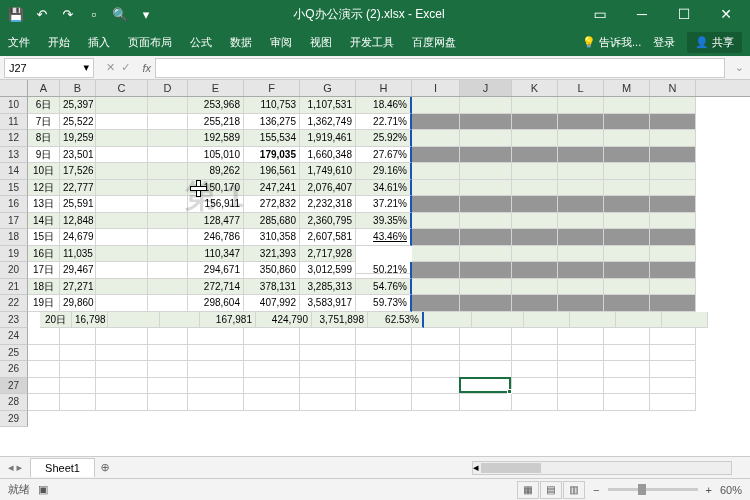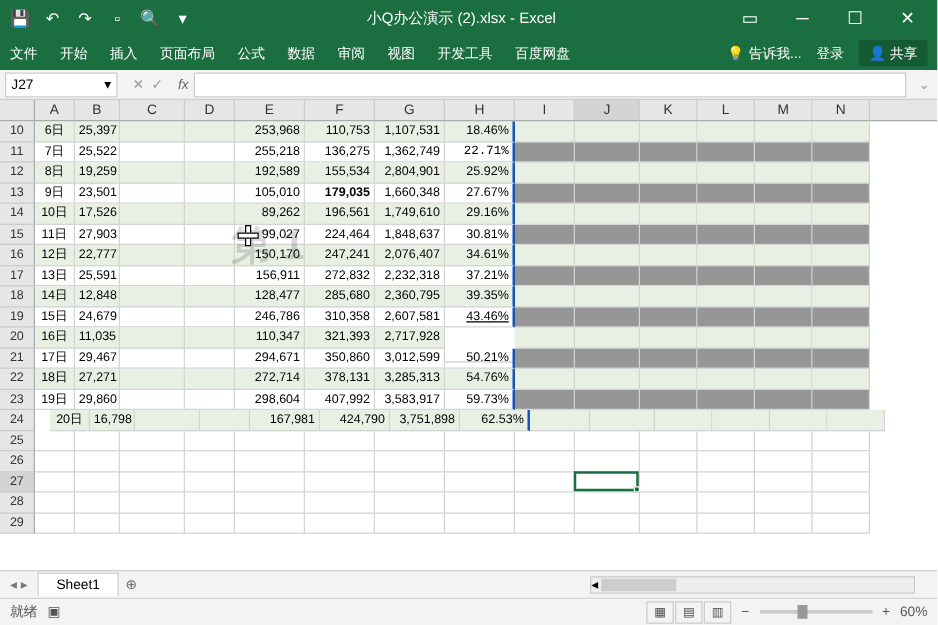--- a/index.html
+++ b/index.html
@@ -165,36 +165,36 @@
         <div class="cell grey-area" style="width: 46px;"></div>
       </div>
       <div class="cell-row">
         <div class="cell cell-a" style="width: 32px;">7日</div>
         <div class="cell" style="width: 36px;">25,522</div>
         <div class="cell" style="width: 52px;"></div>
         <div class="cell" style="width: 40px;"></div>
         <div class="cell" style="width: 56px;">255,218</div>
         <div class="cell" style="width: 56px;">136,275</div>
         <div class="cell" style="width: 56px;">1,362,749</div>
-        <div class="cell data-border" style="width: 56px; font-family: Liberation Mono, monospace;">22.71%</div>
+        <div class="cell data-border" style="width: 56px;">22.71%</div>
         <div class="cell grey-area" style="width: 48px;"></div>
         <div class="cell grey-area" style="width: 52px;"></div>
         <div class="cell grey-area" style="width: 46px;"></div>
         <div class="cell grey-area" style="width: 46px;"></div>
         <div class="cell grey-area" style="width: 46px;"></div>
         <div class="cell grey-area" style="width: 46px;"></div>
       </div>
       <div class="cell-row even">
         <div class="cell cell-a" style="width: 32px;">8日</div>
         <div class="cell" style="width: 36px;">19,259</div>
         <div class="cell" style="width: 52px;"></div>
         <div class="cell" style="width: 40px;"></div>
         <div class="cell" style="width: 56px;">192,589</div>
         <div class="cell" style="width: 56px;">155,534</div>
-        <div class="cell" style="width: 56px;">2,804,901</div>
+        <div class="cell" style="width: 56px;">1,919,461</div>
         <div class="cell data-border" style="width: 56px;">25.92%</div>
         <div class="cell grey-area" style="width: 48px;"></div>
         <div class="cell grey-area" style="width: 52px;"></div>
         <div class="cell grey-area" style="width: 46px;"></div>
         <div class="cell grey-area" style="width: 46px;"></div>
         <div class="cell grey-area" style="width: 46px;"></div>
         <div class="cell grey-area" style="width: 46px;"></div>
       </div>
       <div class="cell-row">
         <div class="cell cell-a" style="width: 32px;">9日</div>
@@ -214,36 +214,20 @@
       </div>
       <div class="cell-row even">
         <div class="cell cell-a" style="width: 32px;">10日</div>
         <div class="cell" style="width: 36px;">17,526</div>
         <div class="cell" style="width: 52px;"></div>
         <div class="cell" style="width: 40px;"></div>
         <div class="cell" style="width: 56px;">89,262</div>
         <div class="cell" style="width: 56px;">196,561</div>
         <div class="cell" style="width: 56px;">1,749,610</div>
         <div class="cell data-border" style="width: 56px;">29.16%</div>
-        <div class="cell grey-area" style="width: 48px;"></div>
-        <div class="cell grey-area" style="width: 52px;"></div>
-        <div class="cell grey-area" style="width: 46px;"></div>
-        <div class="cell grey-area" style="width: 46px;"></div>
-        <div class="cell grey-area" style="width: 46px;"></div>
-        <div class="cell grey-area" style="width: 46px;"></div>
-      </div>
-      <div class="cell-row">
-        <div class="cell cell-a" style="width: 32px;">11日</div>
-        <div class="cell" style="width: 36px;">27,903</div>
-        <div class="cell" style="width: 52px;"></div>
-        <div class="cell" style="width: 40px;"></div>
-        <div class="cell" style="width: 56px;">99,027</div>
-        <div class="cell" style="width: 56px;">224,464</div>
-        <div class="cell" style="width: 56px;">1,848,637</div>
-        <div class="cell data-border" style="width: 56px;">30.81%</div>
         <div class="cell grey-area" style="width: 48px;"></div>
         <div class="cell grey-area" style="width: 52px;"></div>
         <div class="cell grey-area" style="width: 46px;"></div>
         <div class="cell grey-area" style="width: 46px;"></div>
         <div class="cell grey-area" style="width: 46px;"></div>
         <div class="cell grey-area" style="width: 46px;"></div>
       </div>
       <div class="cell-row even">
         <div class="cell cell-a" style="width: 32px;">12日</div>
         <div class="cell" style="width: 36px;">22,777</div>

